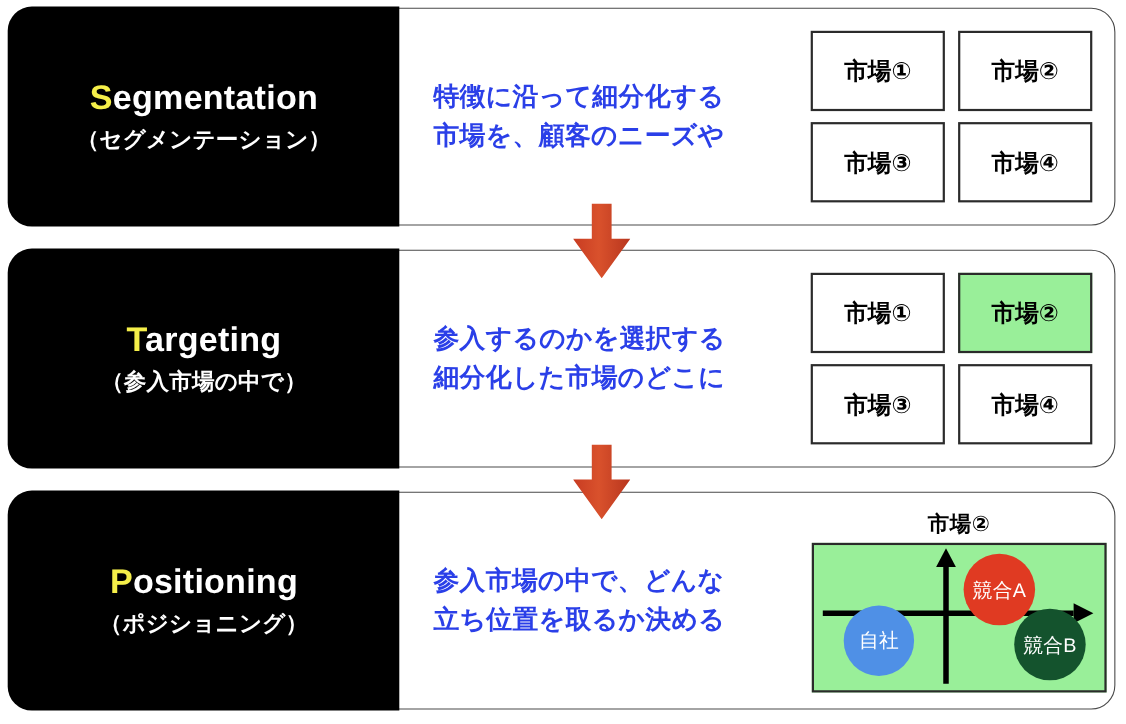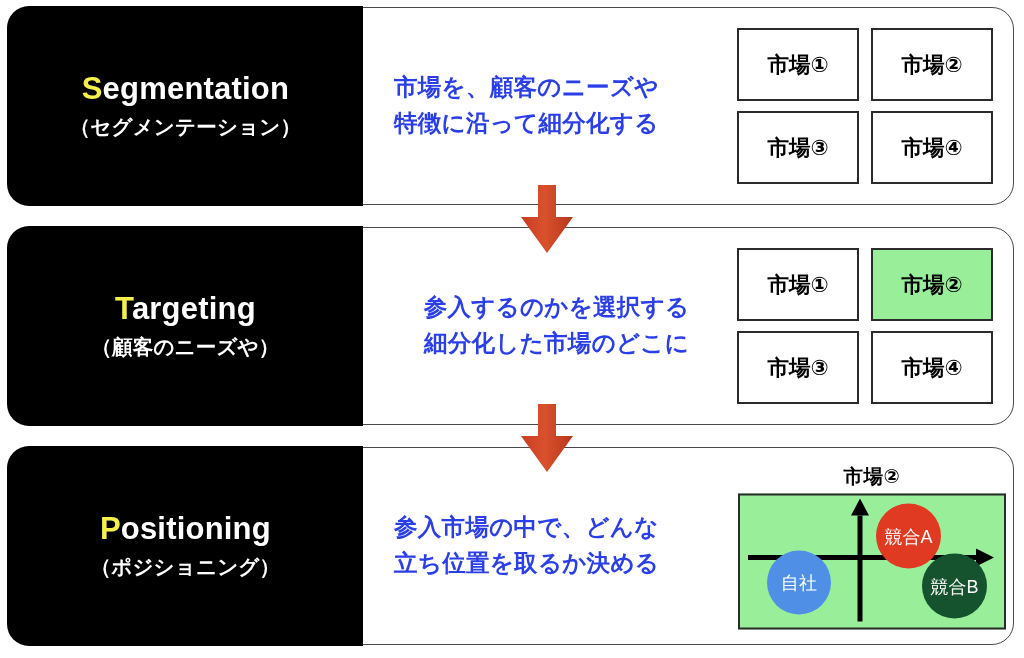--- a/index.html
+++ b/index.html
@@ -24,21 +24,21 @@
   .row-card {
     position: absolute;
     left: 8px;
     width: 1006px;
     box-sizing: border-box;
     border: 1.6px solid #4a4a4a;
     border-radius: 22px;
     background: #ffffff;
   }
   .row-card.r1 { top: 7px;   height: 198px; }
-  .row-card.r2 { top: 227px; height: 198px; text-align: center; }
+  .row-card.r2 { top: 227px; height: 198px; }
   .row-card.r3 { top: 447px; height: 198px; }
 
   
   .black-panel {
     position: absolute;
     left: -1.6px;
     top: -1.6px;
     bottom: -1.6px;
     width: 356px;
     background: #000000;
@@ -182,22 +182,22 @@
 
   <div class="row-card r1">
     <div class="black-panel">
       <div class="stage-title">
         <span class="initial">S</span><span>egmentation</span>
       </div>
       <div class="stage-sub">（セグメンテーション）</div>
     </div>
 
     <div class="desc">
+      <span class="line">特徴に沿って細分化する</span>
       <span class="line">市場を、顧客のニーズや</span>
-      <span class="line">特徴に沿って細分化する</span>
     </div>
 
     <div class="market-grid">
       <div class="market-box">市場①</div>
       <div class="market-box">市場②</div>
       <div class="market-box">市場③</div>
       <div class="market-box">市場④</div>
     </div>
   </div>
 
@@ -212,21 +212,21 @@
       </defs>
       <polygon points="17,0 35,0 35,32 52,32 26,68 0,32 17,32" fill="url(#agrad1)"></polygon>
     </svg>
   </div>
 
   <div class="row-card r2">
     <div class="black-panel">
       <div class="stage-title">
         <span class="initial">T</span><span>argeting</span>
       </div>
-      <div class="stage-sub">（顧客のニーズや）</div>
+      <div class="stage-sub">（参入市場の中で）</div>
     </div>
 
     <div class="desc">
       <span class="line">参入するのかを選択する</span>
       <span class="line">細分化した市場のどこに</span>
     </div>
 
     <div class="market-grid">
       <div class="market-box">市場①</div>
       <div class="market-box selected">市場②</div>

